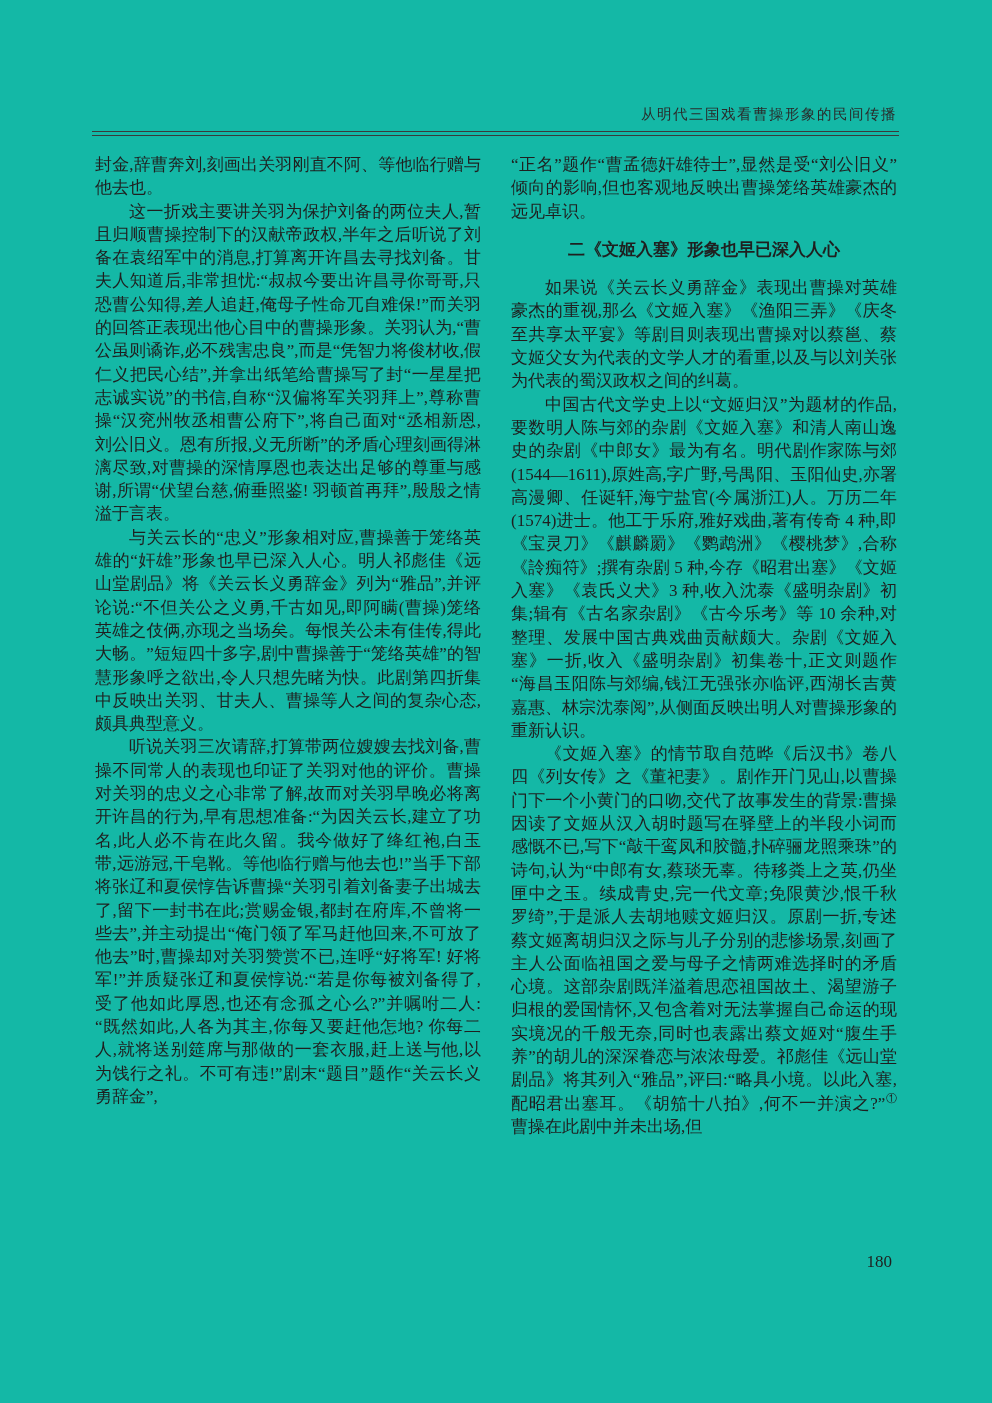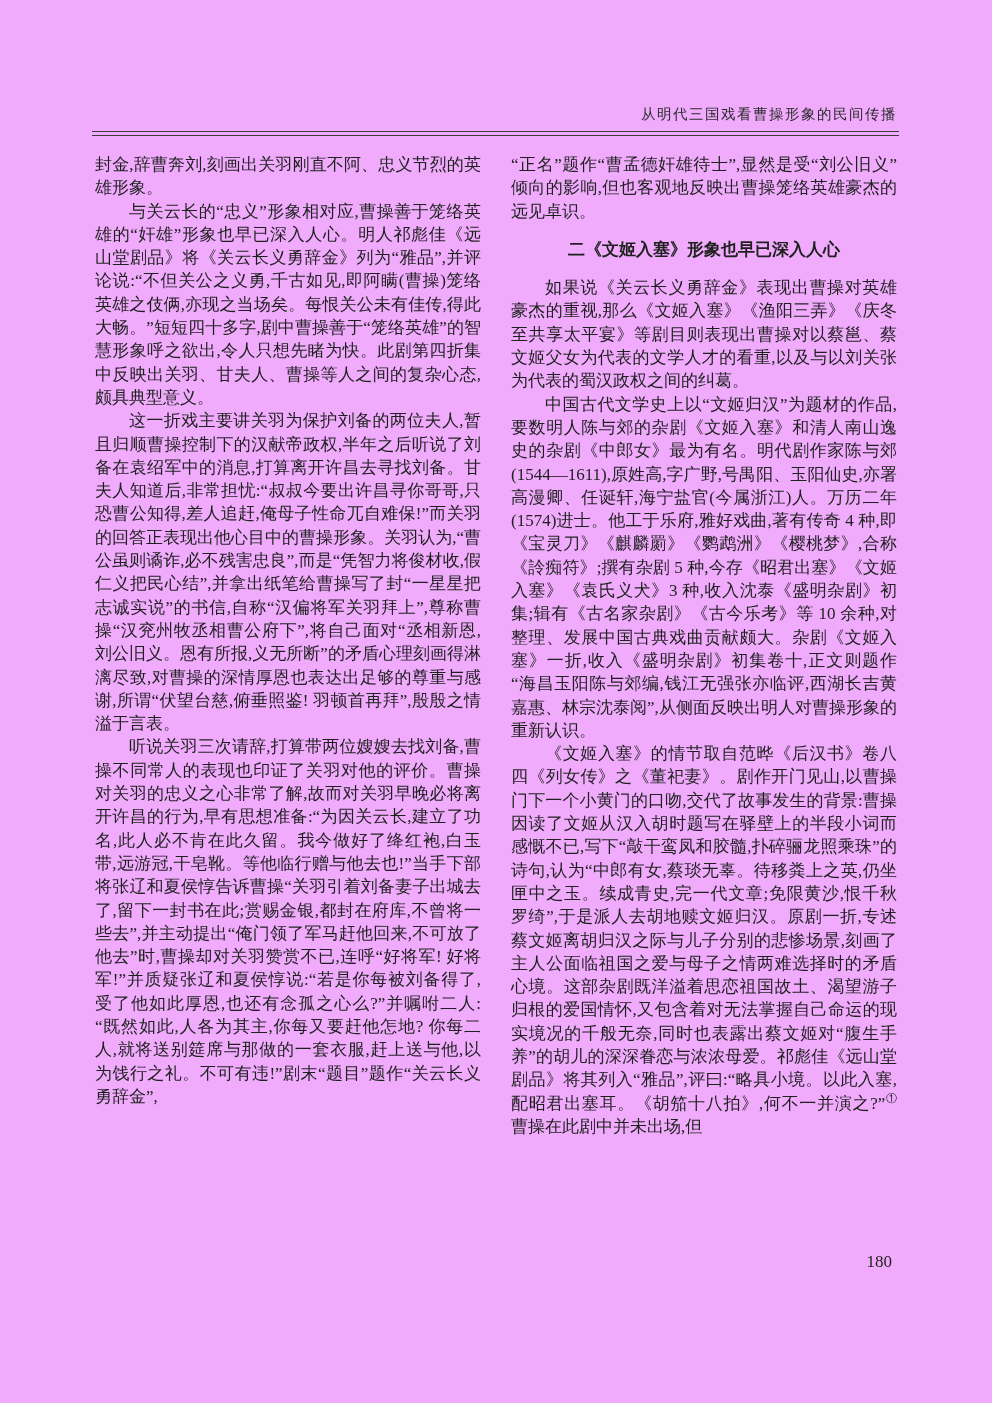--- a/index.html
+++ b/index.html
@@ -7,21 +7,21 @@
   body {
     width: 992px;
     height: 1403px;
     position: relative;
     font-family: "Liberation Serif", "DejaVu Serif", serif;
     color: #1f1f1f;
   }
   .page {
     position: absolute;
     inset: 0;
-    background: #f0abfc;
+    background: #14b8a6;
   }
   .running-head {
     position: absolute;
     top: 105px;
     right: 95px;
     font-size: 14.5px;
     letter-spacing: 1.5px;
     color: #2a2a2a;
     white-space: nowrap;
   }
@@ -81,23 +81,23 @@
 
 <div class="page">
 
   <div class="running-head">从明代三国戏看曹操形象的民间传播</div>
 
   <div class="head-rule"></div>
 
   <div class="columns">
 
     <div class="col">
-      <p class="para">封金,辞曹奔刘,刻画出关羽刚直不阿、忠义节烈的英雄形象。</p>
+      <p class="para">封金,辞曹奔刘,刻画出关羽刚直不阿、等他临行赠与他去也。</p>
+      <p class="para indent">这一折戏主要讲关羽为保护刘备的两位夫人,暂且归顺曹操控制下的汉献帝政权,半年之后听说了刘备在袁绍军中的消息,打算离开许昌去寻找刘备。甘夫人知道后,非常担忧:“叔叔今要出许昌寻你哥哥,只恐曹公知得,差人追赶,俺母子性命兀自难保!”而关羽的回答正表现出他心目中的曹操形象。关羽认为,“曹公虽则谲诈,必不残害忠良”,而是“凭智力将俊材收,假仁义把民心结”,并拿出纸笔给曹操写了封“一星星把志诚实说”的书信,自称“汉偏将军关羽拜上”,尊称曹操“汉兖州牧丞相曹公府下”,将自己面对“丞相新恩,刘公旧义。恩有所报,义无所断”的矛盾心理刻画得淋漓尽致,对曹操的深情厚恩也表达出足够的尊重与感谢,所谓“伏望台慈,俯垂照鉴! 羽顿首再拜”,殷殷之情溢于言表。</p>
       <p class="para indent">与关云长的“忠义”形象相对应,曹操善于笼络英雄的“奸雄”形象也早已深入人心。明人祁彪佳《远山堂剧品》将《关云长义勇辞金》列为“雅品”,并评论说:“不但关公之义勇,千古如见,即阿瞒(曹操)笼络英雄之伎俩,亦现之当场矣。每恨关公未有佳传,得此大畅。”短短四十多字,剧中曹操善于“笼络英雄”的智慧形象呼之欲出,令人只想先睹为快。此剧第四折集中反映出关羽、甘夫人、曹操等人之间的复杂心态,颇具典型意义。</p>
-      <p class="para indent">这一折戏主要讲关羽为保护刘备的两位夫人,暂且归顺曹操控制下的汉献帝政权,半年之后听说了刘备在袁绍军中的消息,打算离开许昌去寻找刘备。甘夫人知道后,非常担忧:“叔叔今要出许昌寻你哥哥,只恐曹公知得,差人追赶,俺母子性命兀自难保!”而关羽的回答正表现出他心目中的曹操形象。关羽认为,“曹公虽则谲诈,必不残害忠良”,而是“凭智力将俊材收,假仁义把民心结”,并拿出纸笔给曹操写了封“一星星把志诚实说”的书信,自称“汉偏将军关羽拜上”,尊称曹操“汉兖州牧丞相曹公府下”,将自己面对“丞相新恩,刘公旧义。恩有所报,义无所断”的矛盾心理刻画得淋漓尽致,对曹操的深情厚恩也表达出足够的尊重与感谢,所谓“伏望台慈,俯垂照鉴! 羽顿首再拜”,殷殷之情溢于言表。</p>
       <p class="para indent">听说关羽三次请辞,打算带两位嫂嫂去找刘备,曹操不同常人的表现也印证了关羽对他的评价。曹操对关羽的忠义之心非常了解,故而对关羽早晚必将离开许昌的行为,早有思想准备:“为因关云长,建立了功名,此人必不肯在此久留。我今做好了绛红袍,白玉带,远游冠,干皂靴。等他临行赠与他去也!”当手下部将张辽和夏侯惇告诉曹操“关羽引着刘备妻子出城去了,留下一封书在此;赏赐金银,都封在府库,不曾将一些去”,并主动提出“俺门领了军马赶他回来,不可放了他去”时,曹操却对关羽赞赏不已,连呼“好将军! 好将军!”并质疑张辽和夏侯惇说:“若是你每被刘备得了,受了他如此厚恩,也还有念孤之心么?”并嘱咐二人:“既然如此,人各为其主,你每又要赶他怎地? 你每二人,就将送别筵席与那做的一套衣服,赶上送与他,以为饯行之礼。不可有违!”剧末“题目”题作“关云长义勇辞金”,</p>
     </div>
 
     <div class="col">
       <p class="para">“正名”题作“曹孟德奸雄待士”,显然是受“刘公旧义”倾向的影响,但也客观地反映出曹操笼络英雄豪杰的远见卓识。</p>
       <h2 class="section-heading">二《文姬入塞》形象也早已深入人心</h2>
       <p class="para indent">如果说《关云长义勇辞金》表现出曹操对英雄豪杰的重视,那么《文姬入塞》《渔阳三弄》《庆冬至共享太平宴》等剧目则表现出曹操对以蔡邕、蔡文姬父女为代表的文学人才的看重,以及与以刘关张为代表的蜀汉政权之间的纠葛。</p>
       <p class="para indent">中国古代文学史上以“文姬归汉”为题材的作品,要数明人陈与郊的杂剧《文姬入塞》和清人南山逸史的杂剧《中郎女》最为有名。明代剧作家陈与郊(1544—1611),原姓高,字广野,号禺阳、玉阳仙史,亦署高漫卿、任诞轩,海宁盐官(今属浙江)人。万历二年(1574)进士。他工于乐府,雅好戏曲,著有传奇 4 种,即《宝灵刀》《麒麟罽》《鹦鹉洲》《樱桃梦》,合称《詅痴符》;撰有杂剧 5 种,今存《昭君出塞》《文姬入塞》《袁氏义犬》3 种,收入沈泰《盛明杂剧》初集;辑有《古名家杂剧》《古今乐考》等 10 余种,对整理、发展中国古典戏曲贡献颇大。杂剧《文姬入塞》一折,收入《盛明杂剧》初集卷十,正文则题作“海昌玉阳陈与郊编,钱江无强张亦临评,西湖长吉黄嘉惠、林宗沈泰阅”,从侧面反映出明人对曹操形象的重新认识。</p>
       <p class="para indent">
         <span>《文姬入塞》的情节取自范晔《后汉书》卷八四《列女传》之《董祀妻》。剧作开门见山,以曹操门下一个小黄门的口吻,交代了故事发生的背景:曹操因读了文姬从汉入胡时题写在驿壁上的半段小词而感慨不已,写下“敲干鸾凤和胶髓,扑碎骊龙照乘珠”的诗句,认为“中郎有女,蔡琰无辜。待移粪上之英,仍坐匣中之玉。续成青史,完一代文章;免限黄沙,恨千秋罗绮”,于是派人去胡地赎文姬归汉。原剧一折,专述蔡文姬离胡归汉之际与儿子分别的悲惨场景,刻画了主人公面临祖国之爱与母子之情两难选择时的矛盾心境。这部杂剧既洋溢着思恋祖国故土、渴望游子归根的爱国情怀,又包含着对无法掌握自己命运的现实境况的千般无奈,同时也表露出蔡文姬对“腹生手养”的胡儿的深深眷恋与浓浓母爱。祁彪佳《远山堂剧品》将其列入“雅品”,评曰:“略具小境。以此入塞,配昭君出塞耳。《胡笳十八拍》,何不一并演之?”</span><sup class="note">①</sup><span>曹操在此剧中并未出场,但</span>

